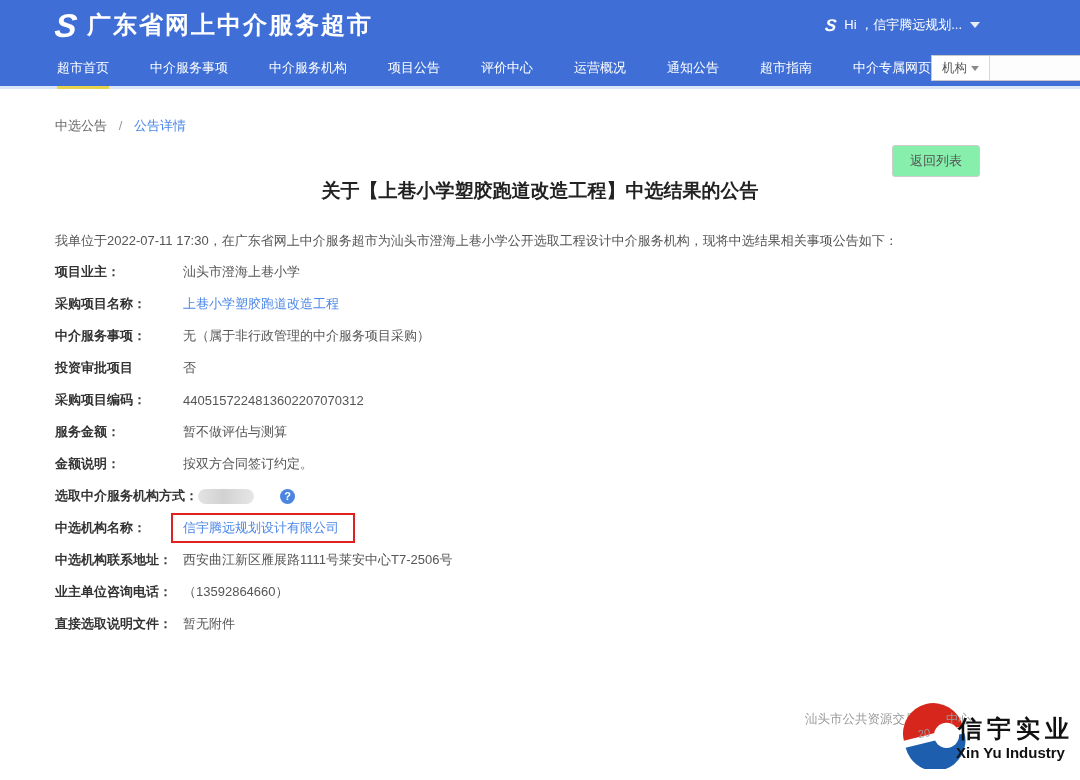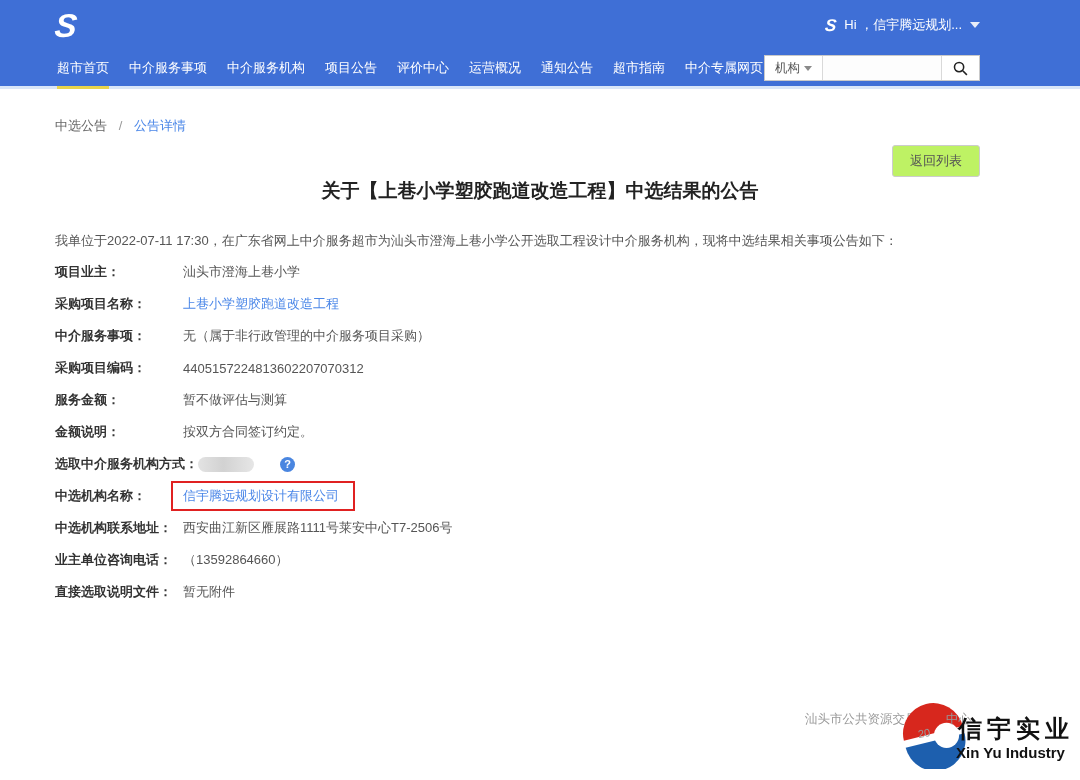--- a/index.html
+++ b/index.html
@@ -14,21 +14,21 @@
   .logo{display:inline-block;font-weight:bold;font-style:italic;color:#fff;
         font-size:33px;line-height:1;transform:skewX(-6deg);}
   .logo.small{font-size:17px;}
   .site-title{color:#fff;font-size:24px;font-weight:bold;letter-spacing:2px;}
   .user-area{display:flex;align-items:center;gap:8px;cursor:pointer;}
   .greeting{color:#fff;font-size:13px;}
   .caret{width:0;height:0;border-left:5px solid transparent;border-right:5px solid transparent;
          border-top:6px solid #e8edf8;}
 
   .nav-row{display:flex;align-items:center;height:36px;padding:0 100px 0 57px;}
-  .nav{display:flex;align-items:flex-end;gap:20px;height:100%;}
+  .nav{display:flex;align-items:flex-end;gap:41px;height:100%;}
   .nav-item{position:relative;display:flex;align-items:center;height:100%;
             color:#fff;font-size:13px;text-decoration:none;cursor:pointer;white-space:nowrap;}
   .nav-item.active::after{content:"";position:absolute;left:0;bottom:-3px;width:100%;height:3px;
             background:var(--nav-underline-yellow,#e8d44b);z-index:2;}
   .header-underline{height:3px;background:#d9e6f8;}
 
   .search{margin-left:auto;display:flex;align-items:stretch;height:26px;width:216px;
           background:#fff;border:1px solid #c9c9c9;box-sizing:border-box;}
   .search-select{display:flex;align-items:center;gap:4px;padding:0 10px;font-size:12.5px;
           color:#555;border-right:1px solid #d9d9d9;cursor:pointer;white-space:nowrap;}
@@ -38,21 +38,21 @@
   .search-btn{width:38px;border:none;border-left:1px solid #d9d9d9;background:#fff;
               display:flex;align-items:center;justify-content:center;cursor:pointer;}
 
   
   .content{position:relative;padding:0 55px;}
   .breadcrumb{margin-top:28px;font-size:13px;color:#666;height:18px;}
   .bc-parent{color:#666;cursor:pointer;}
   .bc-sep{margin:0 8px;color:#999;}
   .bc-current{color:var(--link-blue,#4b87e8);}
   .back-btn{position:absolute;top:28px;right:100px;padding:6px 17px;font-size:13px;color:#555;
-            background:#bef264;border:1px solid #ccc;border-radius:3px;cursor:pointer;
+            background:#86efac;border:1px solid #ccc;border-radius:3px;cursor:pointer;
             font-family:inherit;}
   .title{margin:44px 0 0 0;text-align:center;font-size:19px;font-weight:bold;color:#222;line-height:24px;}
   .intro{margin:29px 0 0 0;font-size:13px;color:#555;line-height:18px;}
 
   .fields{margin-top:6px;}
   .field-row{display:flex;align-items:center;height:32px;font-size:13px;}
   .field-label{font-weight:bold;color:#333;min-width:128px;white-space:nowrap;}
   .field-value{color:#555;white-space:nowrap;}
   .field-row.vt-link .field-value{color:var(--link-blue,#4b87e8);cursor:pointer;}
   .field-row.vt-linkbox .field-value{color:var(--link-blue,#4b87e8);cursor:pointer;
@@ -78,20 +78,21 @@
 </style>
 </head>
 <body>
 
 <div class="page">
 
   <header class="header">
     <div class="header-top">
       <div class="brand">
         <span class="logo">S</span>
+        <span class="site-title">广东省网上中介服务超市</span>
       </div>
       <div class="user-area">
         <span class="logo small">S</span>
         <span class="greeting">Hi ，信宇腾远规划...</span>
         <span class="caret"></span>
       </div>
     </div>
 
     <div class="nav-row">
       <nav class="nav">
@@ -173,20 +174,25 @@
           <span class="field-value">上巷小学塑胶跑道改造工程</span>
 
         </div>
 
         <div class="field-row vt-text">
           <span class="field-label">中介服务事项：</span>
           <span class="field-value">无（属于非行政管理的中介服务项目采购）</span>
 
         </div>
 
+        <div class="field-row vt-text">
+          <span class="field-label">投资审批项目</span>
+          <span class="field-value">否</span>
+
+        </div>
 
         <div class="field-row vt-text">
           <span class="field-label">采购项目编码：</span>
           <span class="field-value">4405157224813602207070312</span>
 
         </div>
 
         <div class="field-row vt-text">
           <span class="field-label">服务金额：</span>
           <span class="field-value">暂不做评估与测算</span>

